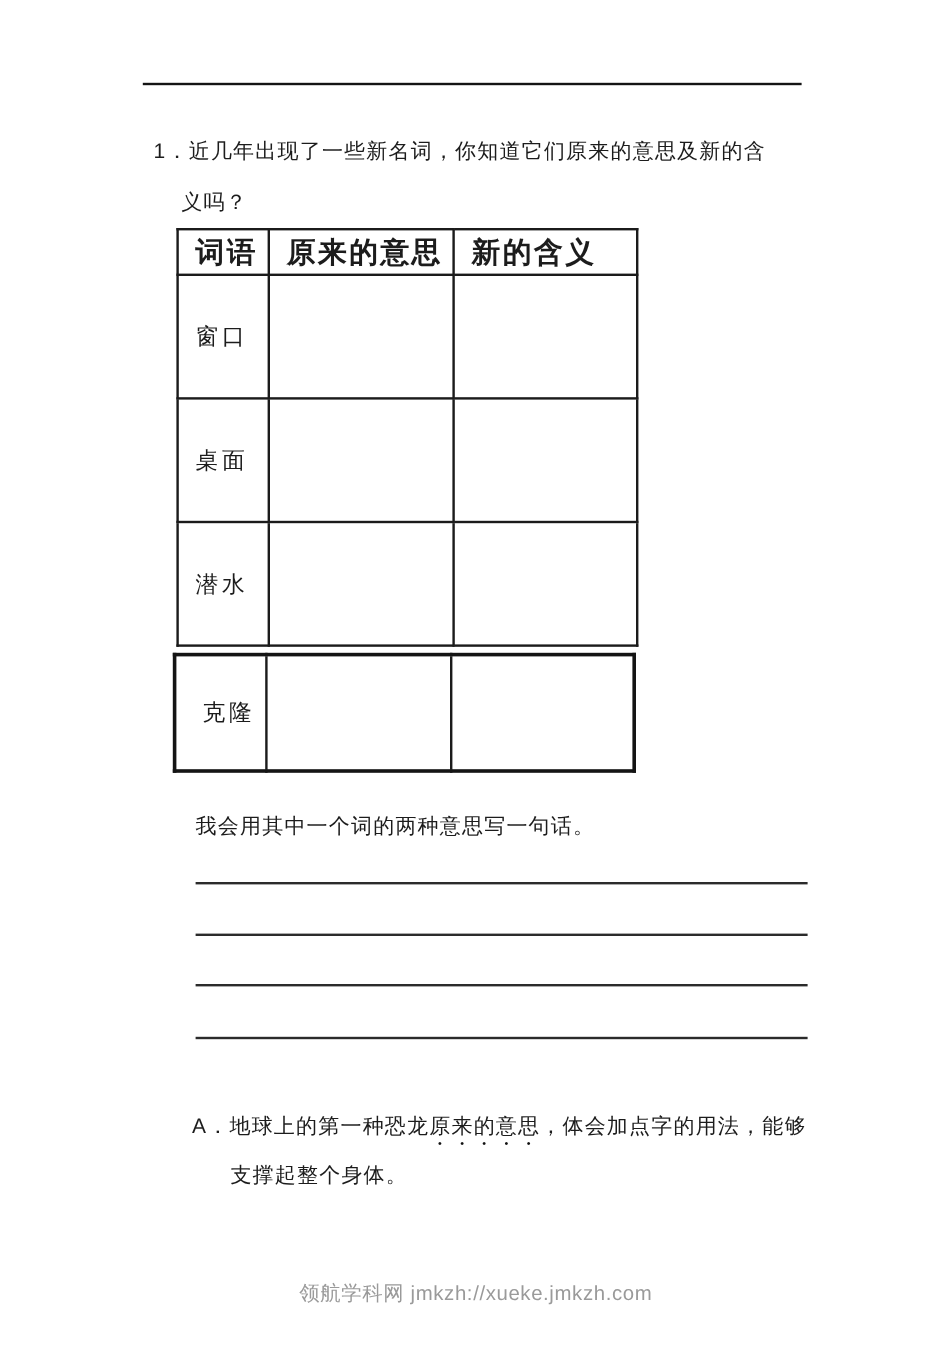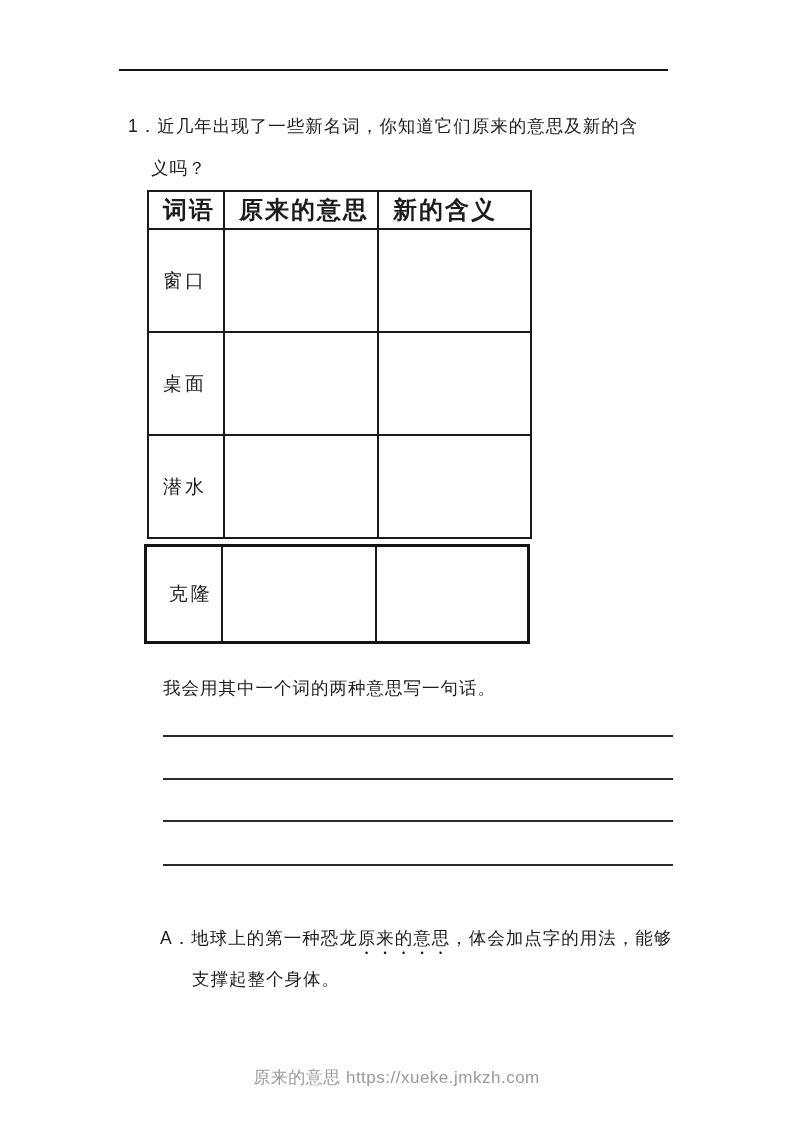--- a/index.html
+++ b/index.html
@@ -148,15 +148,15 @@
 
   <div class="answer-line" style="top:735px;"></div>
   <div class="answer-line" style="top:778px;"></div>
   <div class="answer-line" style="top:820px;"></div>
   <div class="answer-line" style="top:864px;"></div>
 
 
   <div class="txt" style="left:160px; top:926px;"><span>A．</span><span>地球上的第一种恐龙</span><span class="em-dots">原来的意思</span><span>，体会加点字的用法，能够</span></div>
   <div class="txt" style="left:192px; top:967px;">支撑起整个身体。</div>
 
-  <div class="footer">原来的意思 https://xueke.jmkzh.com</div>
+  <div class="footer">领航学科网 jmkzh://xueke.jmkzh.com</div>
 
 </div>
 
 </body></html>

